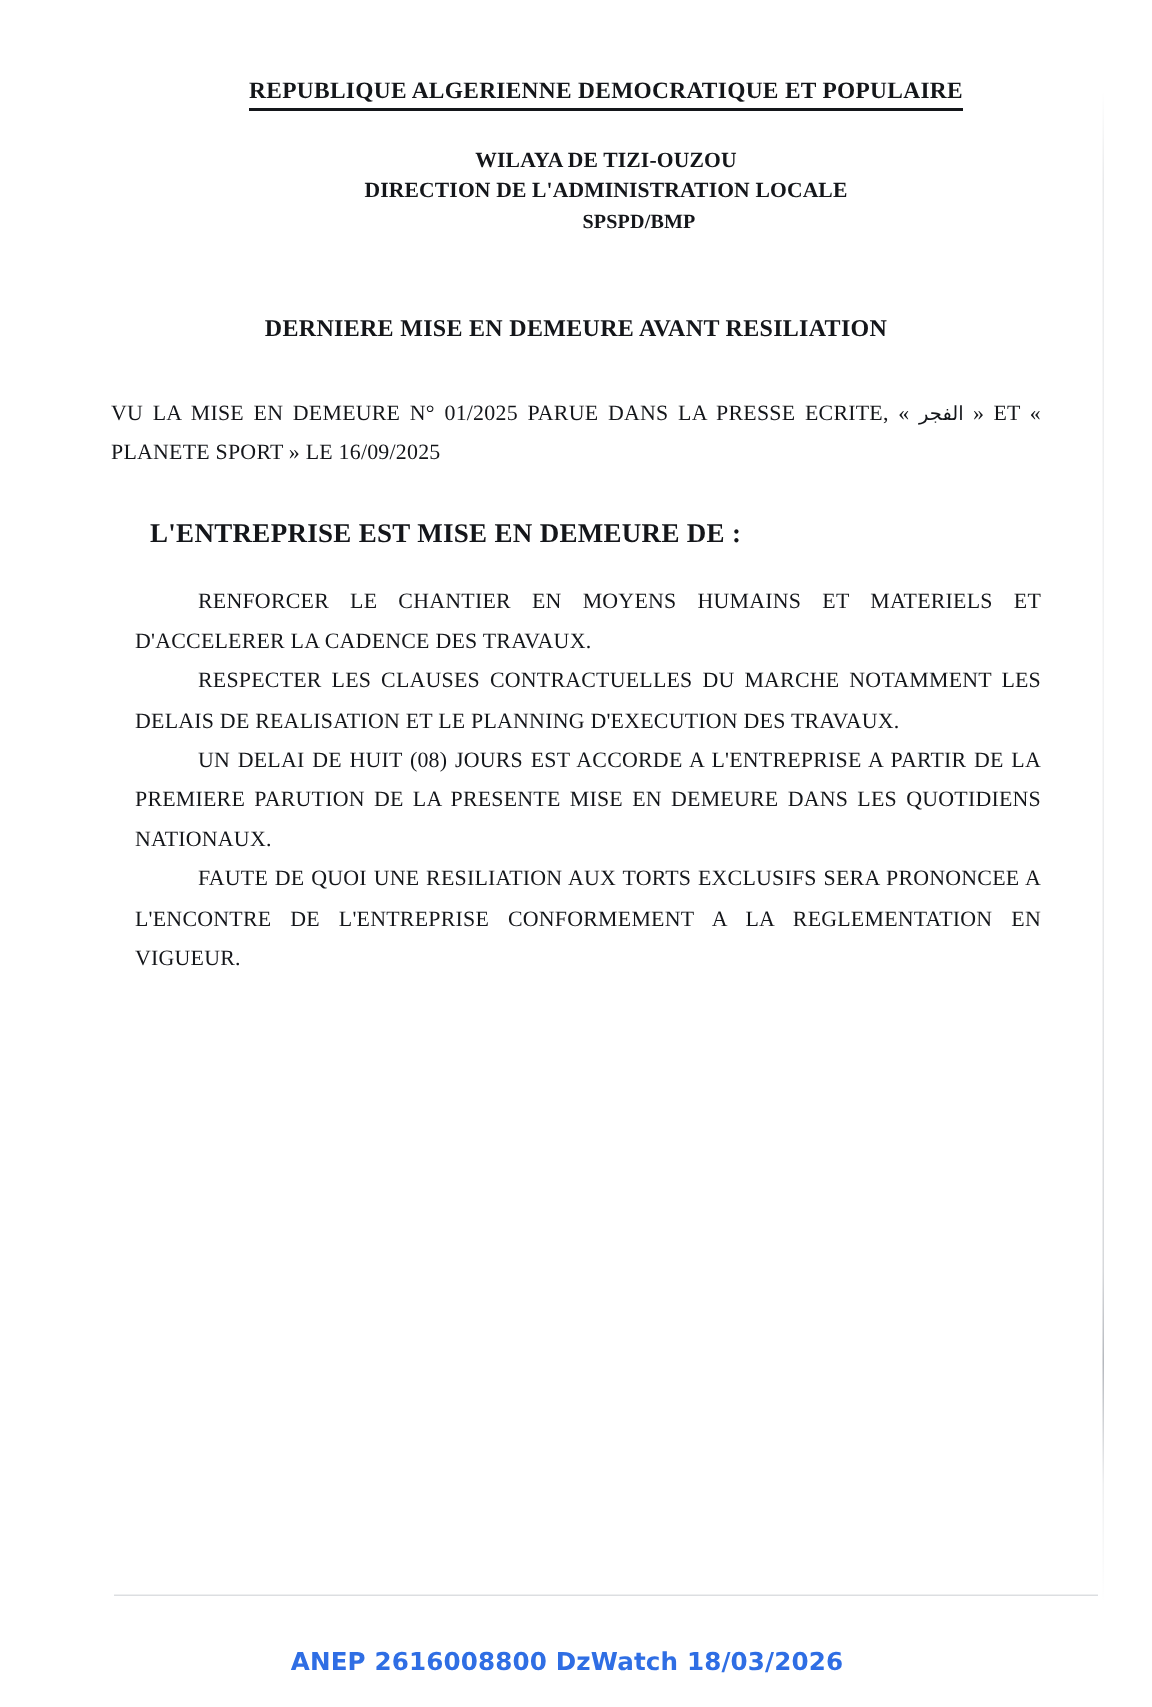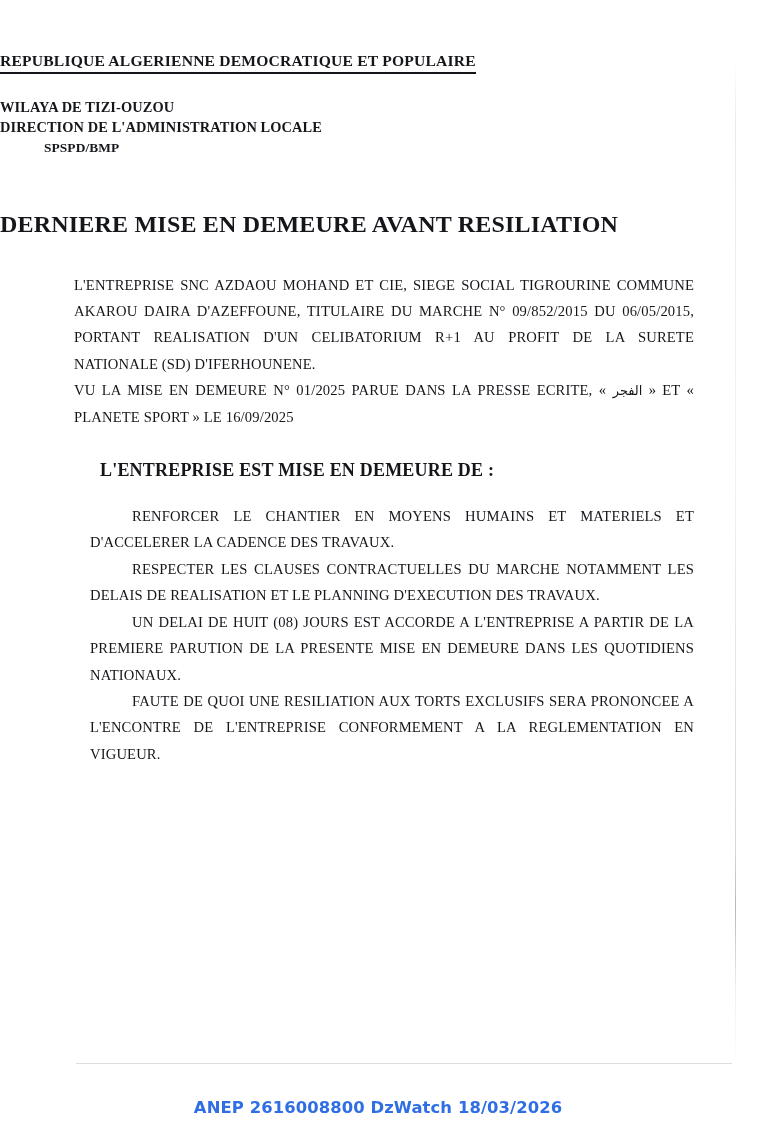--- a/index.html
+++ b/index.html
@@ -44,22 +44,23 @@
     pointer-events: none;
   }
 
   .page {
     position: absolute;
     inset: 0;
     padding: 0;
   }
 
   .letterhead {
-    text-align: left;
+    text-align: center;
     margin-top: 52px;
+    margin-left: 40px;
   }
   .lh-main {
     font-weight: bold;
     font-size: 15.6px;
     letter-spacing: 0.2px;
     display: inline-block;
     border-bottom: 2.2px solid #14161a;
     padding-bottom: 1px;
     line-height: 1.2;
   }
@@ -71,22 +72,23 @@
     letter-spacing: 0.1px;
   }
   .lh-sub div { white-space: nowrap; }
   .lh-code {
     font-weight: bold;
     font-size: 13.4px;
     padding-left: 44px;
   }
 
   .doc-title {
+    text-align: center;
     font-weight: bold;
-    font-size: 24px;
+    font-size: 16px;
     letter-spacing: 0.2px;
     margin-top: 54px;
   }
 
   .body-block {
     margin: 0 auto;
     margin-top: 34px;
     width: 620px;
   }
 
@@ -144,21 +146,20 @@
       <div>WILAYA DE TIZI-OUZOU</div>
       <div>DIRECTION DE L'ADMINISTRATION LOCALE</div>
       <div class="lh-code">SPSPD/BMP</div>
     </div>
   </div>
 
   <div class="doc-title">DERNIERE MISE EN DEMEURE AVANT RESILIATION</div>
 
   <div class="body-block">
 
-    <p class="para">L'ENTREPRISE SNC AZDAOU MOHAND ET  CIE, SIEGE SOCIAL TIGROURINE COMMUNE AKAROU DAIRA D'AZEFFOUNE, TITULAIRE DU MARCHE N° 09/852/2015  DU 06/05/2015, PORTANT REALISATION D'UN CELIBATORIUM R+1 AU PROFIT DE LA SURETE NATIONALE (SD) D'IFERHOUNENE.</p>
 
     <p class="para">
       <span>VU LA MISE EN DEMEURE N° 01/2025 PARUE DANS LA PRESSE ECRITE, « </span><span class="arabic">الفجر</span><span> »  ET « PLANETE SPORT » LE 16/09/2025</span>
     </p>
 
 
     <p class="section-heading">L'ENTREPRISE EST MISE EN DEMEURE DE :</p>
 
     <p class="para indent">RENFORCER LE CHANTIER EN MOYENS HUMAINS ET MATERIELS ET D'ACCELERER LA CADENCE DES TRAVAUX.</p>
 

